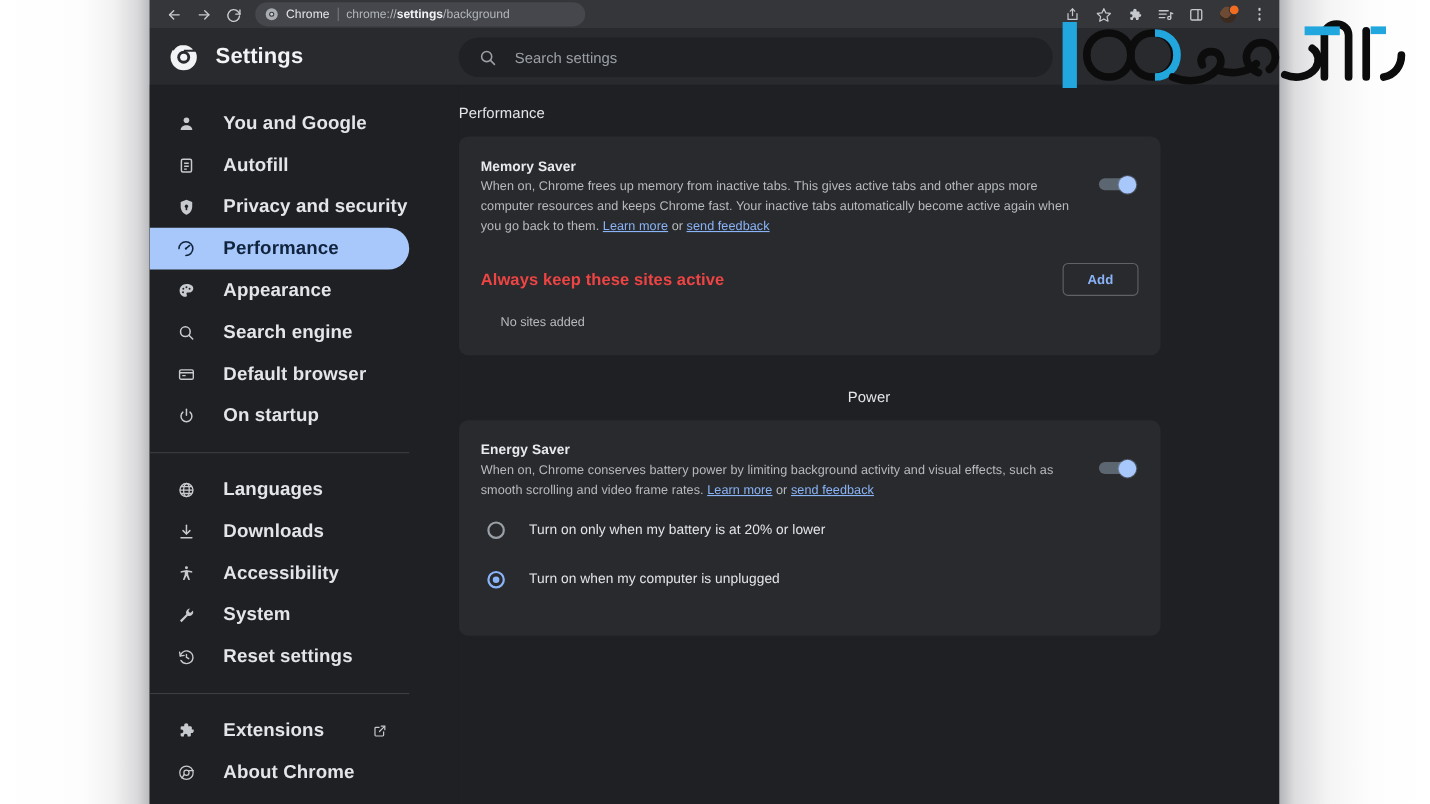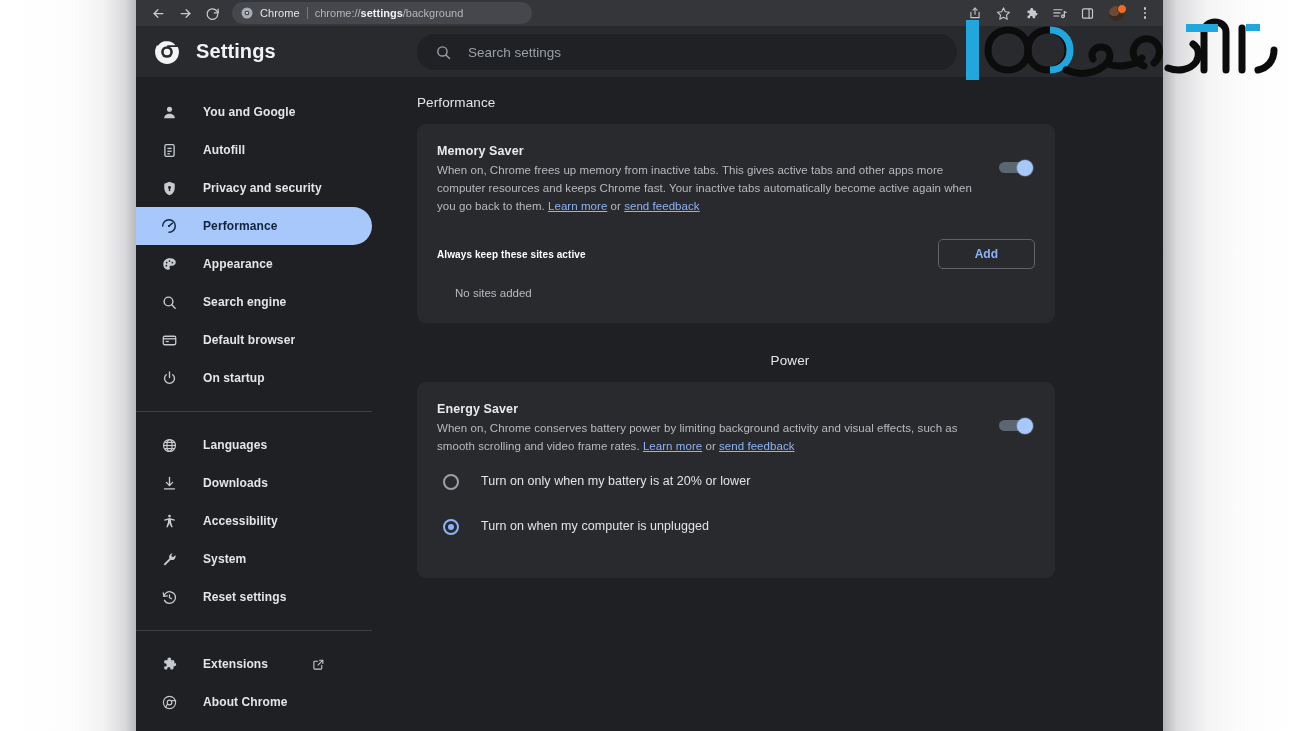--- a/index.html
+++ b/index.html
@@ -140,21 +140,21 @@
     height: 38px;
     padding-left: 23px;
     border-top-right-radius: 19px;
     border-bottom-right-radius: 19px;
     margin-right: 45px;
     color: #e3e5e8;
     gap: 24px;
     cursor: pointer;
   }
   .nav-item .ni-icon { width: 20px; height: 20px; flex: none; display: flex; align-items: center; justify-content: center; color: #c7cacf; }
-  .nav-item .ni-label { font-size: 12px; font-weight: 700; letter-spacing: .1px; white-space: nowrap; }
+  .nav-item .ni-label { font-size: 17px; font-weight: 700; letter-spacing: .1px; white-space: nowrap; }
   .nav-item.selected {
     background: #a8c7fa;
     color: #10243e;
   }
   .nav-item.selected .ni-icon { color: #10243e; }
   .nav-group-gap { height: 14px; }
   .nav-sep { height: 1px; background: #3c3e42; margin: 0 0 0 0; width: 236px; }
   .ext-link { margin-left: 20px; display: flex; align-items: center; color: #c7cacf; }
 
   
@@ -199,29 +199,29 @@
     background: #a8c7fa;
     box-shadow: 0 0 0 1px rgba(168,199,250,.25);
   }
 
   .subrow {
     display: flex; align-items: center; justify-content: space-between;
     padding: 0 20px 0 20px;
     height: 46px;
     margin-top: -2px;
   }
-  .subrow-label { font-size: 10px; font-weight: 700; color: #ffffff; letter-spacing: .1px; }
+  .subrow-label { font-size: 15px; font-weight: 700; color: #ef4444; letter-spacing: .1px; }
   .add-btn {
     background: transparent;
     border: 1px solid #5f6368;
     color: #8ab4f8;
     font-family: "Liberation Sans", sans-serif;
     font-size: 12px; font-weight: 700;
     border-radius: 5px;
-    padding: 7px 36px;
+    padding: 7px 22px;
     cursor: pointer;
   }
   .empty-note {
     font-size: 11.5px; color: #b6babf;
     padding: 10px 0 24px 38px;
   }
 
   .radio-row {
     display: flex; align-items: flex-start;
     padding: 0 20px;

